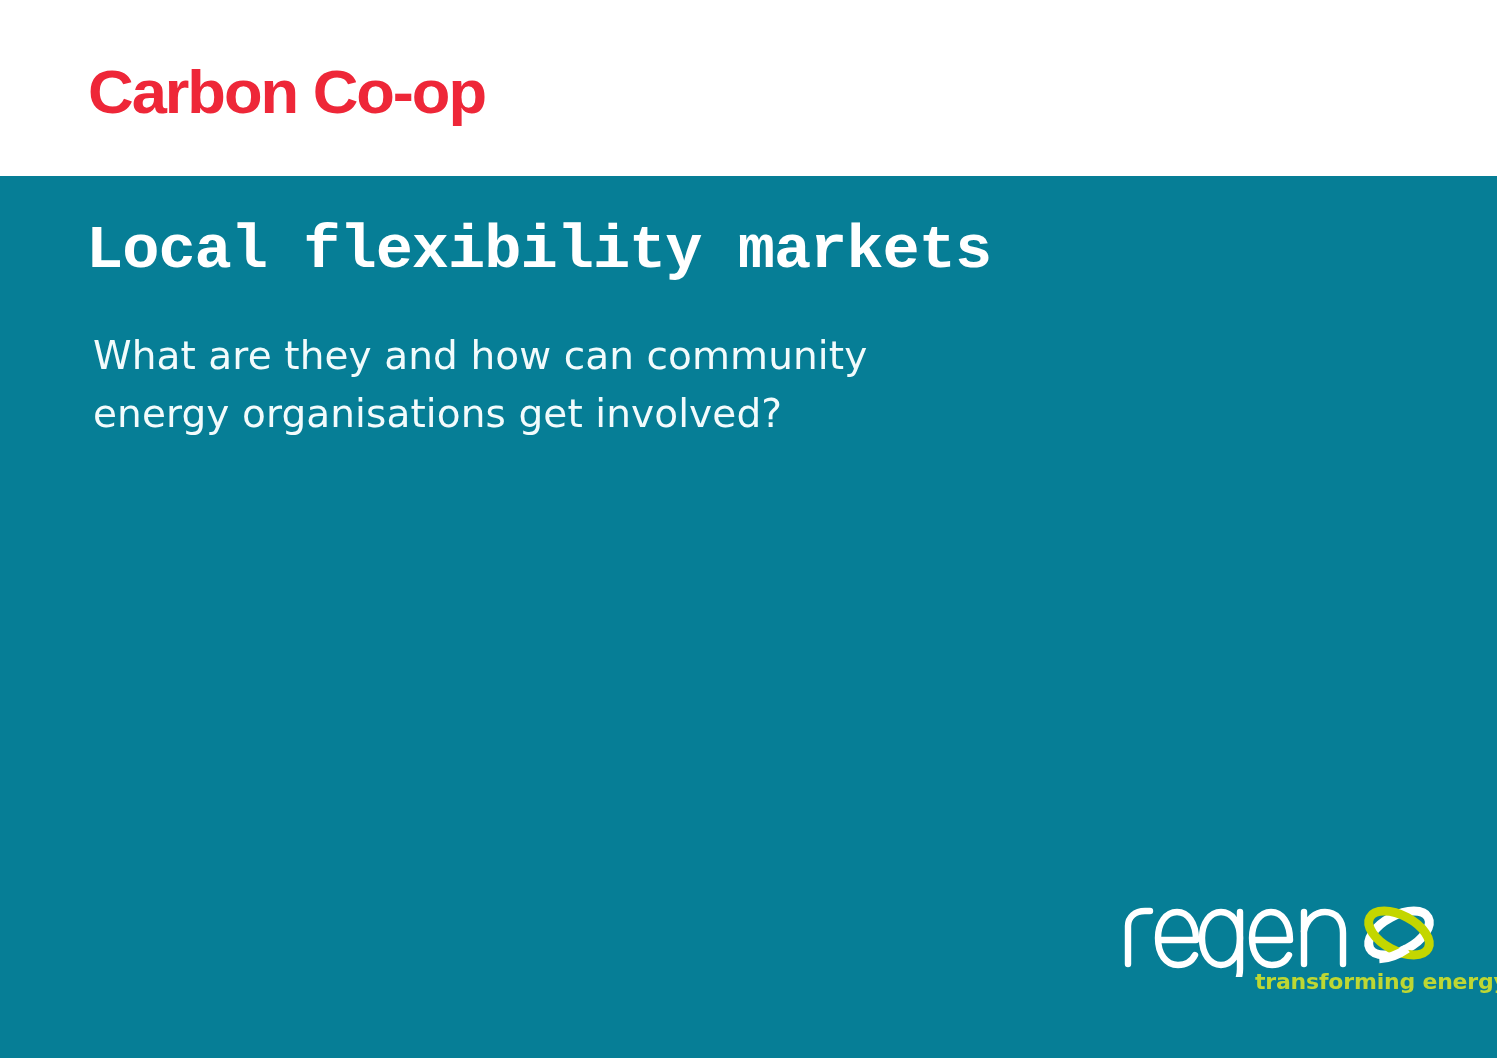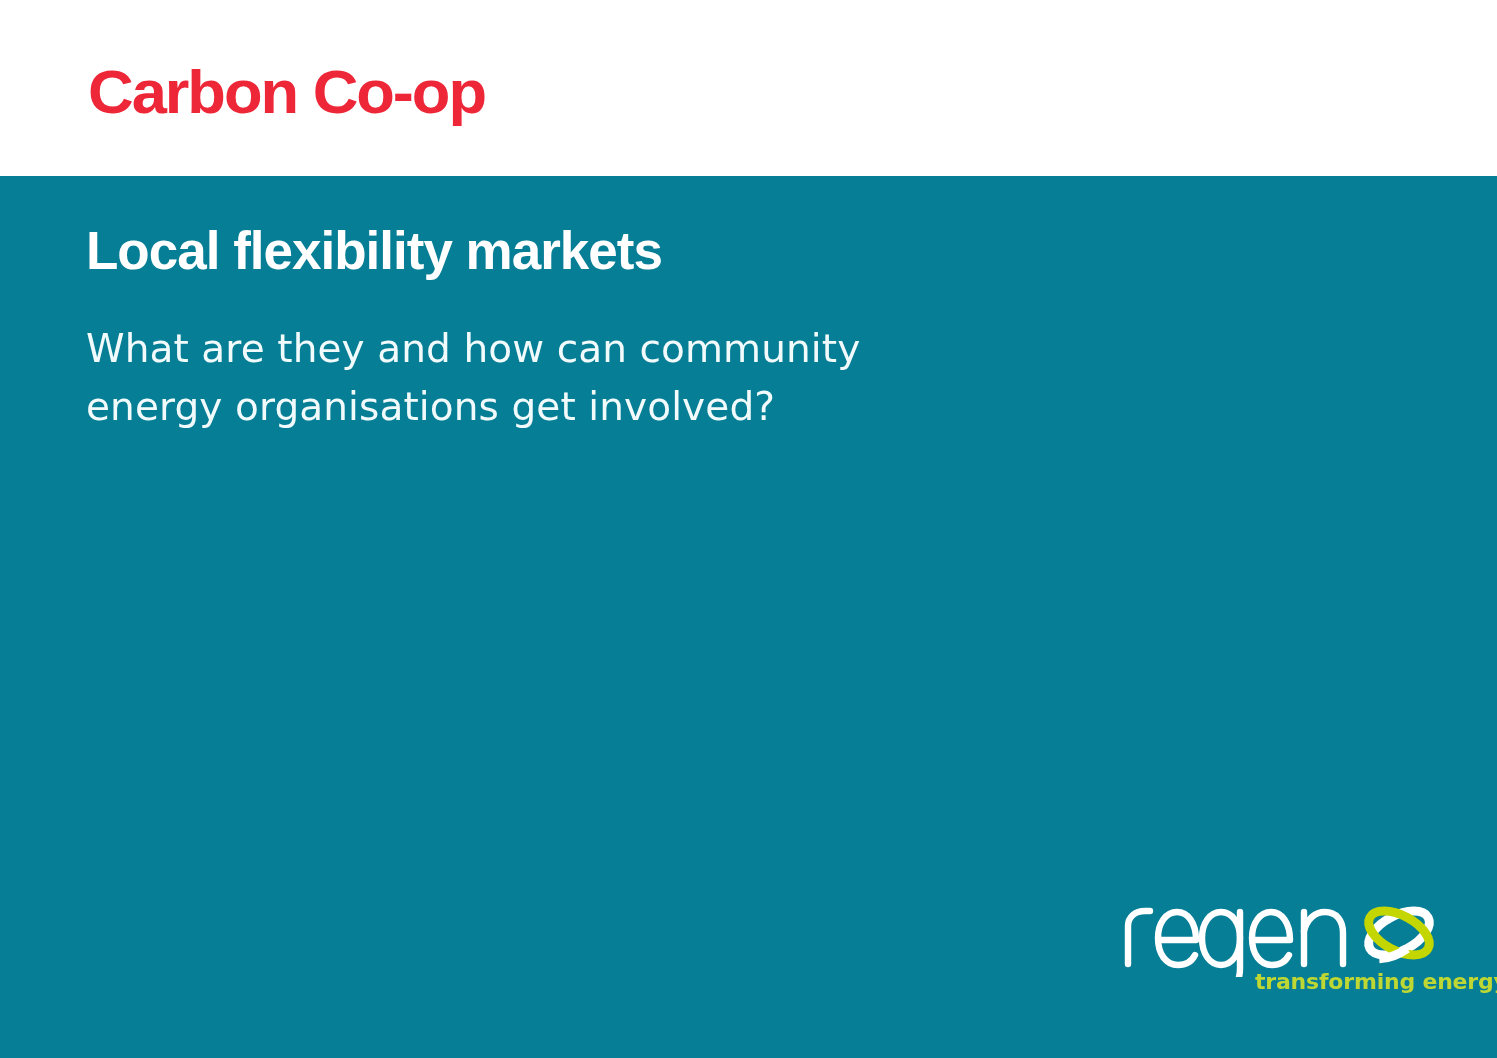--- a/index.html
+++ b/index.html
@@ -55,31 +55,31 @@
 
   #title-block {
     position: absolute;
     left: 86px;
     top: 208px;
     width: 1100px;
   }
 
   #slide-title {
     margin: 0;
-    font-family: Liberation Sans, sans-serif;
+    font-family: Liberation Mono, monospace;
     font-weight: bold;
-    font-size: 53px;
+    font-size: 62px;
     line-height: 86px;
     letter-spacing: -1.0px;
     color: #ffffff;
     white-space: nowrap;
   }
 
   #slide-subtitle {
-    margin: 0;
+    margin: 7px;
     padding-top: 26px;
     font-family: "DejaVu Sans", "Liberation Sans", sans-serif;
     font-weight: normal;
     font-size: 39px;
     line-height: 58px;
     letter-spacing: 0.1px;
     color: #f2fbfc;
     white-space: pre-line;
   }
 

